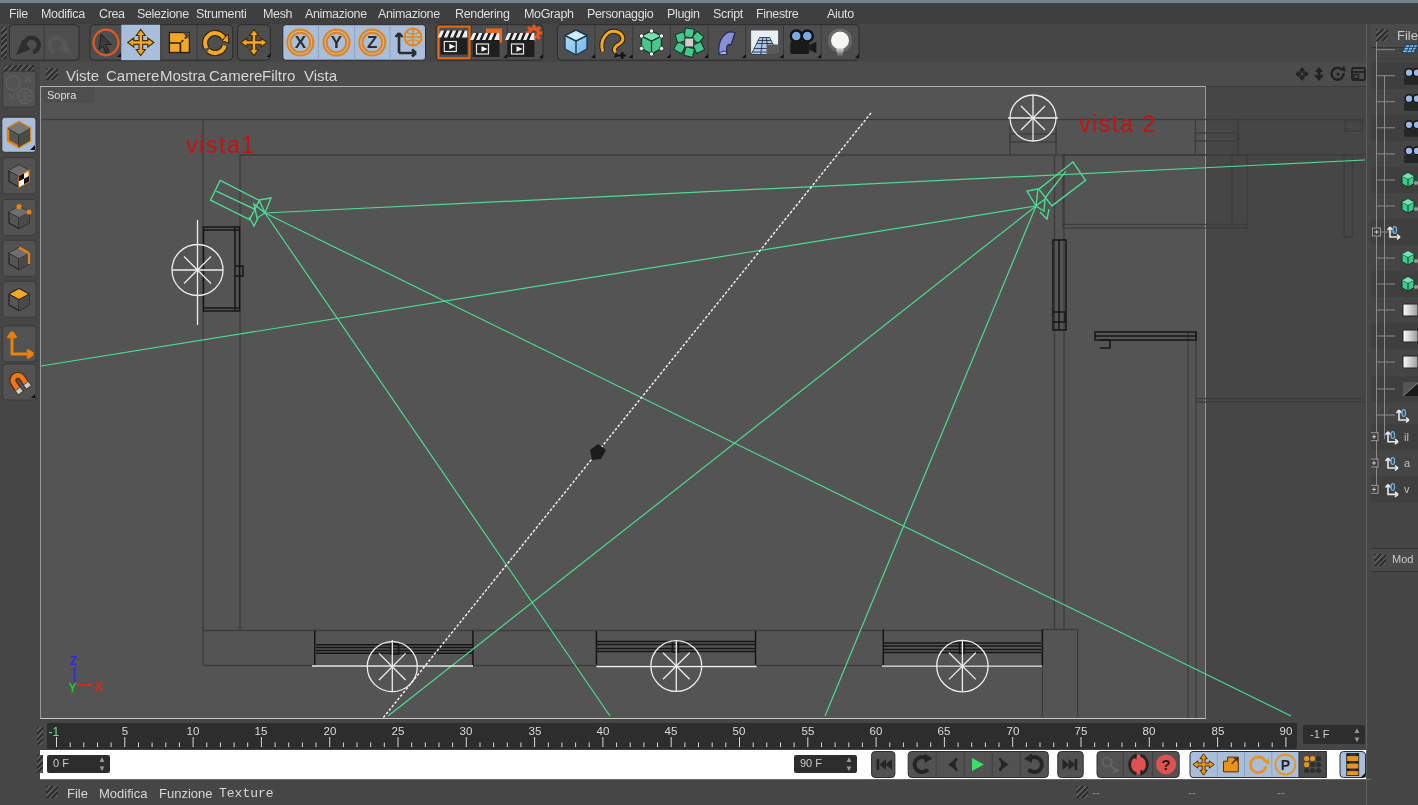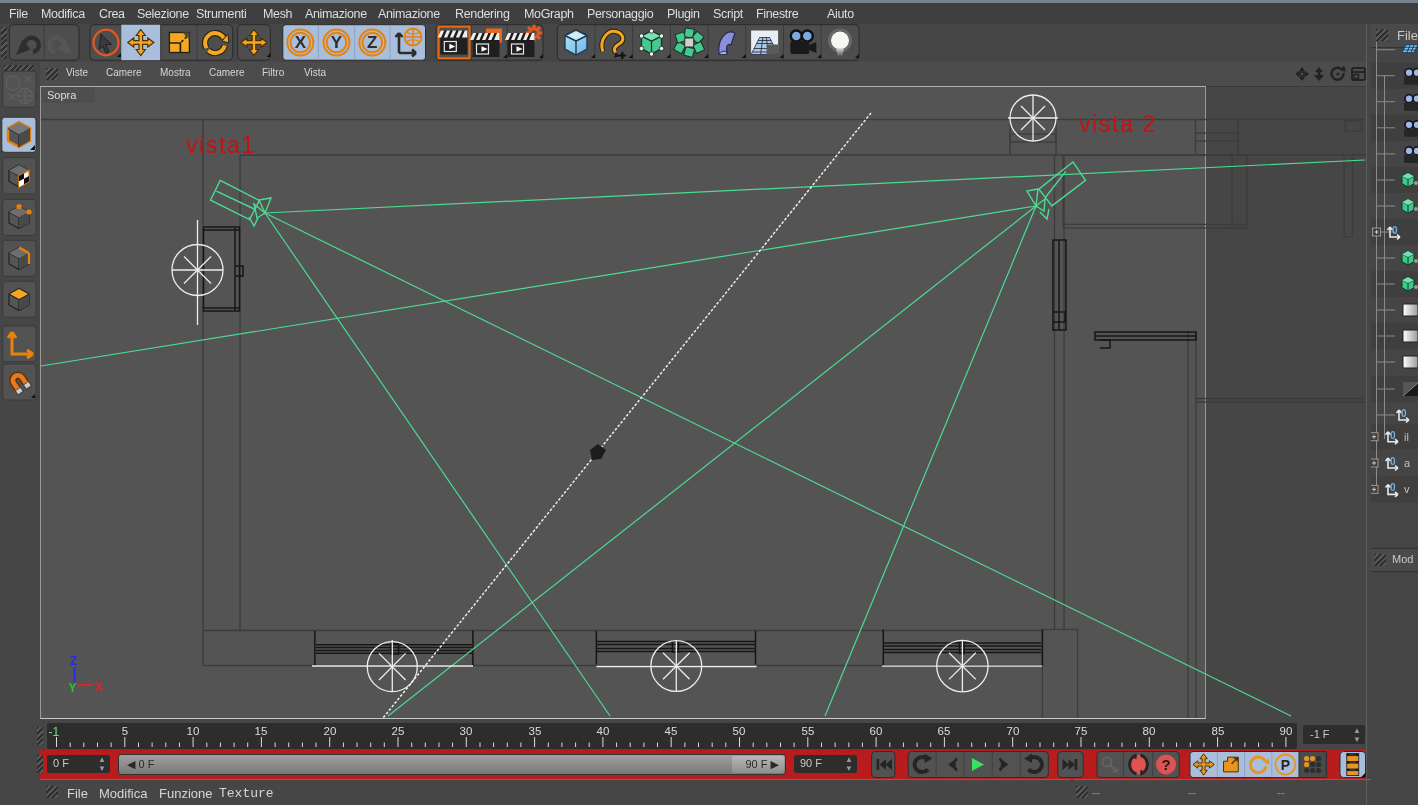--- a/index.html
+++ b/index.html
@@ -283,21 +283,21 @@
       <path d="M-8 10 L-8 -2 A 8 8 0 0 1 8 -2 L8 10 L2 10 L2 -2 A 2 2 0 0 0 -2 -2 L-2 10 Z" fill="#e8781e" stroke="#5a2800" stroke-width="1.2"></path>
       <rect x="-8" y="5" width="6" height="5" fill="#ccc" stroke="#444" stroke-width="0.8"></rect>
       <rect x="2" y="5" width="6" height="5" fill="#ccc" stroke="#444" stroke-width="0.8"></rect>
     </g>
     <path d="M31 336 l4 0 l0 -4 Z" fill="#111"></path>
   </svg>
 </div>
 
 <div class="abs" style="left:40px;top:62px;width:1326px;height:24px;background:#4c4c4c;border-bottom:1px solid #3a3a3a;">
   <div class="abs grip" style="left:6px;top:6px;width:12px;height:12px;"></div>
-  <div class="abs" style="top:5px;left:0;width:1326px;height:14px;color:#d6d6d6;font-size:10px;">
+  <div class="abs" style="top:5px;left:0;width:1326px;height:14px;color:#d6d6d6;font-size:15px;">
     <span class="abs" style="left:26px;">Viste</span>
     <span class="abs" style="left:66px;">Camere</span>
     <span class="abs" style="left:120px;">Mostra</span>
     <span class="abs" style="left:169px;">Camere</span>
     <span class="abs" style="left:222px;">Filtro</span>
     <span class="abs" style="left:264px;">Vista</span>
   </div>
   <div class="abs" id="vpicons" style="left:1256px;top:4px;width:70px;height:16px;">
     <svg width="70" height="16" viewBox="0 0 70 16">
       <g fill="#222" stroke="#222">
@@ -601,30 +601,25 @@
         <line x1="1238.9" y1="14" x2="1238.9" y2="24"></line>
       </g>
     </svg>
   </div>
   <div class="abs" style="left:1263px;top:6px;width:62px;height:19px;background:#2d2d2d;border-radius:2px;color:#c8c8c8;font-size:11px;">
     <span class="abs" style="left:7px;top:3px;">-1 F</span>
     <span class="abs" style="right:4px;top:1px;color:#999;font-size:8px;">▲<br>▼</span>
   </div>
 </div>
 
-<div class="abs" style="left:40px;top:750px;width:1326px;height:29px;background:#b91c1c;" id="sliderrow">
+<div class="abs" style="left:40px;top:750px;width:1326px;height:29px;background:#ffffff;" id="sliderrow">
   <div class="abs grip" style="left:-3px;top:5px;width:6px;height:18px;"></div>
   <div class="abs" style="left:7px;top:5px;width:63px;height:18px;background:#2d2d2d;border-radius:2px;color:#c8c8c8;font-size:11px;">
     <span class="abs" style="left:6px;top:2px;">0 F</span>
     <span class="abs" style="right:4px;top:0px;color:#999;font-size:8px;">▲<br>▼</span>
-  </div>
-  <div class="abs" style="left:78px;top:4px;width:668px;height:21px;border-radius:3px;background:linear-gradient(#a0a0a0,#787878);border:1px solid #333;box-sizing:border-box;">
-    <span class="abs" style="left:8px;top:3px;color:#2a2a2a;font-size:11px;">◀ 0 F</span>
-    <div class="abs" style="right:1px;top:1px;width:52px;height:17px;border-radius:2px;background:linear-gradient(#b8b8b8,#8e8e8e);"></div>
-    <span class="abs" style="right:6px;top:3px;color:#2a2a2a;font-size:11px;">90 F ▶</span>
   </div>
   <div class="abs" style="left:754px;top:5px;width:63px;height:18px;background:#2d2d2d;border-radius:2px;color:#c8c8c8;font-size:11px;">
     <span class="abs" style="left:6px;top:2px;">90 F</span>
     <span class="abs" style="right:4px;top:0px;color:#999;font-size:8px;">▲<br>▼</span>
   </div>
   <div class="abs" id="transport" style="left:828px;top:1px;width:500px;height:27px;">
     <svg width="500" height="27" viewBox="0 0 500 27">
       <g fill="#525252" stroke="#2e2e2e">
         <rect x="3.6" y="0.5" width="23.3" height="26" rx="3.5"></rect>
         <rect x="472" y="0.5" width="25.5" height="26" rx="3.5" fill="#a9bedb"></rect>

